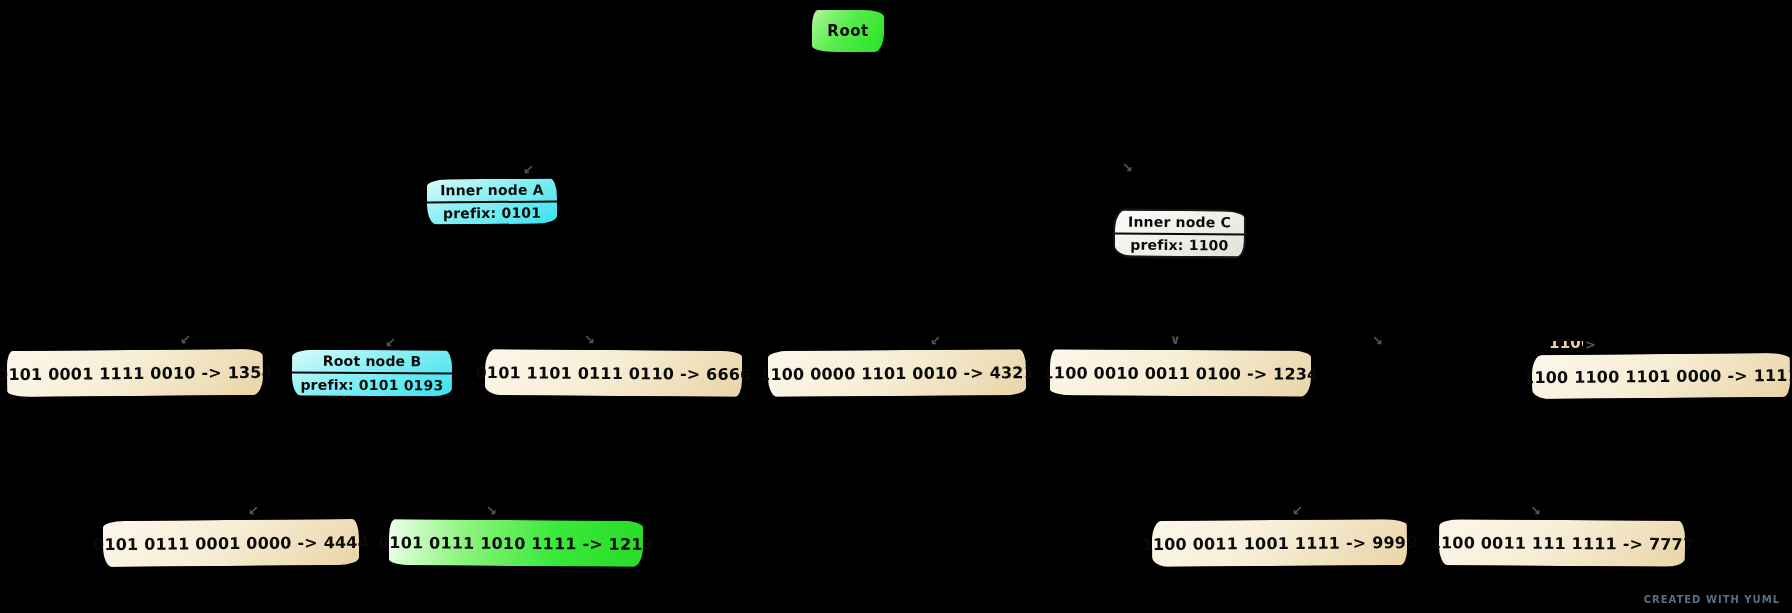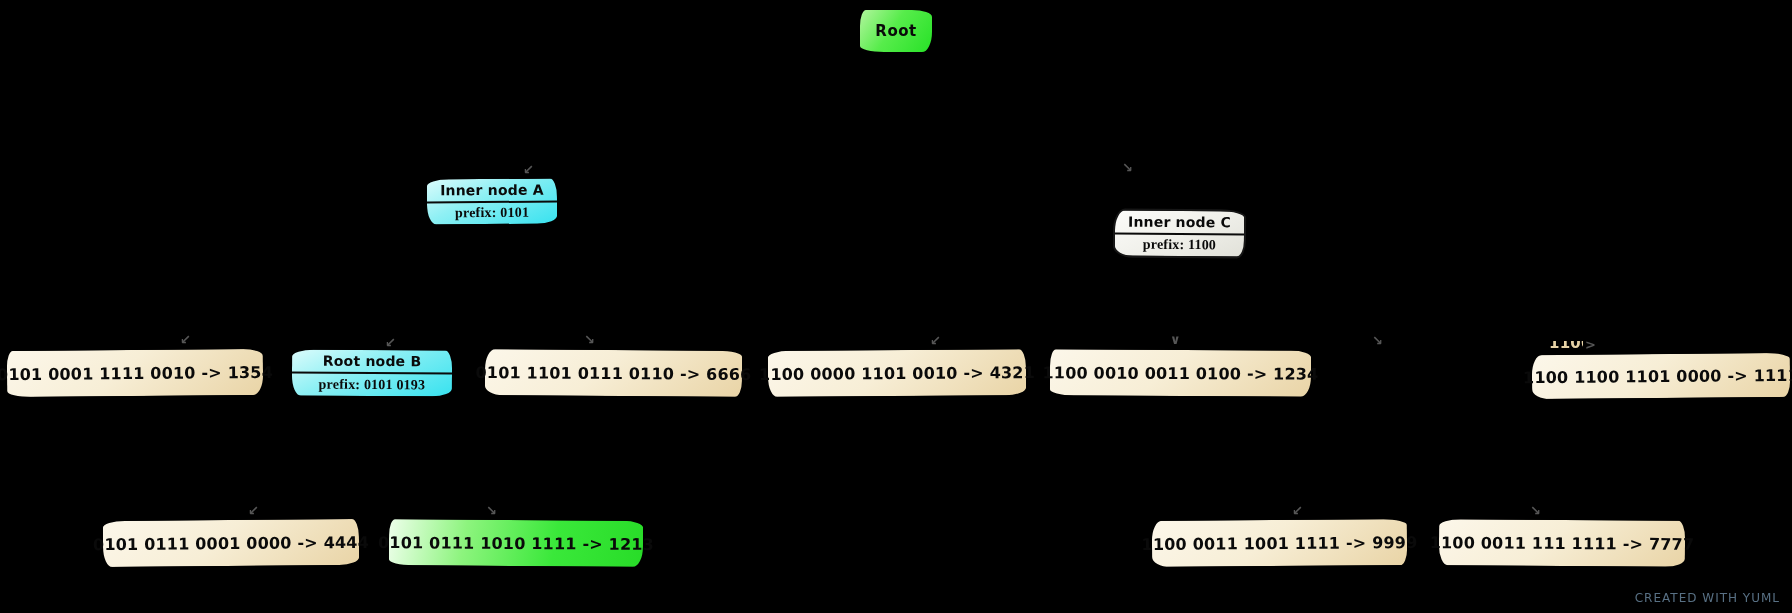--- a/index.html
+++ b/index.html
@@ -22,41 +22,41 @@
   .white-node{background:linear-gradient(155deg,#fcfcfa 0%,#efefe9 55%,#e1e1d9 100%);border-color:#161616;}
   .tan-node{background:linear-gradient(140deg,#fcf7ea 0%,#f7eed6 45%,#e9d4a6 100%);}
   .green-leaf{background:linear-gradient(100deg,#eeffeb 0%,#8df47e 30%,#3ae83a 65%,#28dc28 100%);}
   .leaf-label{font-size:16px;font-weight:bold;letter-spacing:.2px;white-space:nowrap;}
   .root-label{font-size:15px;font-weight:bold;letter-spacing:.5px;}
   .record{flex-direction:column;align-items:stretch;justify-content:stretch;padding:0;}
   .rec-title,.rec-body{
     flex:1;display:flex;align-items:center;justify-content:center;
     font-size:14px;font-weight:bold;white-space:nowrap;letter-spacing:.2px;
   }
-  .rec-body{border-top:2px solid #0a0a0a;font-family:Liberation Serif, serif;}
+  .rec-body{border-top:2px solid #0a0a0a;}
   .arrowhead{
     position:absolute;color:#565656;font-size:13px;font-weight:bold;
     line-height:1;user-select:none;
   }
   .clip-frag{
     position:absolute;height:11px;overflow:hidden;color:#e6d2a6;
     font-size:15px;font-weight:bold;letter-spacing:.2px;
   }
   .clip-frag span{display:block;margin-top:-7px;}
   .watermark{
-    position:absolute;right:12px;bottom:8px;font-size:12px;font-weight:normal;
+    position:absolute;right:12px;bottom:8px;font-size:10px;font-weight:bold;
     letter-spacing:1px;color:#587084;
   }
 </style>
 </head>
 <body>
 
 <div id="canvas">
 
-  <div class="node green-node r1" style="left:858px;top:8px;width:76px;height:46px;">
+  <div class="node green-node r1" style="left:810px;top:8px;width:76px;height:46px;">
     <span class="root-label">Root</span>
   </div>
 
   <div class="node cyan-node record r2" style="left:425px;top:177px;width:134px;height:49px;--rot:-0.4deg;">
     <div class="rec-title">Inner node A</div>
     <div class="rec-body">prefix: 0101</div>
   </div>
 
   <div class="node white-node record r3" style="left:1113px;top:177px;width:133px;height:49px;margin-top:32px;--rot:0.4deg;">
     <div class="rec-title">Inner node C</div>

